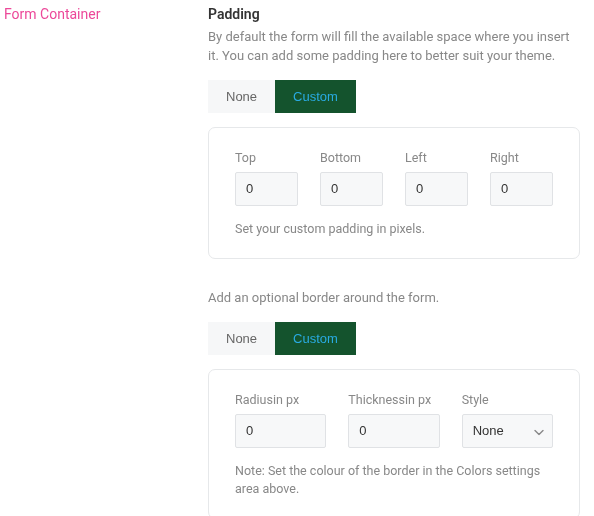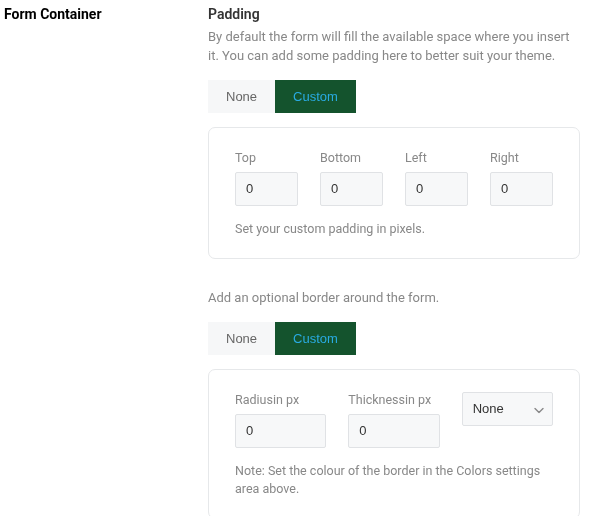--- a/index.html
+++ b/index.html
@@ -16,22 +16,22 @@
     display: flex;
     padding: 6px 4px 0 4px;
   }
   .sidebar {
     width: 204px;
     flex: 0 0 204px;
     padding-right: 16px;
   }
   .sidebar h3 {
     font-size: 14px;
-    font-weight: 700;
-    color: #000000;
+    font-weight: 400;
+    color: #ec4899;
     margin-bottom: 9px;
   }
   .sidebar p {
     font-size: 13px;
     color: #888;
     line-height: 1.45;
   }
   .main {
     flex: 1;
     padding-right: 10px;
@@ -192,20 +192,21 @@
             <input type="text" value="0" style="">
           </div>
           <div class="field">
             <div class="label-row">
               <label>Thickness</label>
               <span class="unit">in px</span>
             </div>
             <input type="text" value="0" style="">
           </div>
           <div class="field">
+            <label>Style</label>
             <div class="select-wrap">
               <select>
                 <option>None</option>
               </select>
               <span class="chev">
                 <svg width="10" height="6" viewBox="0 0 10 6">
                     <path d="M1 1 L5 5 L9 1" stroke="currentColor" stroke-width="1.4" fill="none" stroke-linecap="round" stroke-linejoin="round"></path>
                   </svg>
               </span>
             </div>

